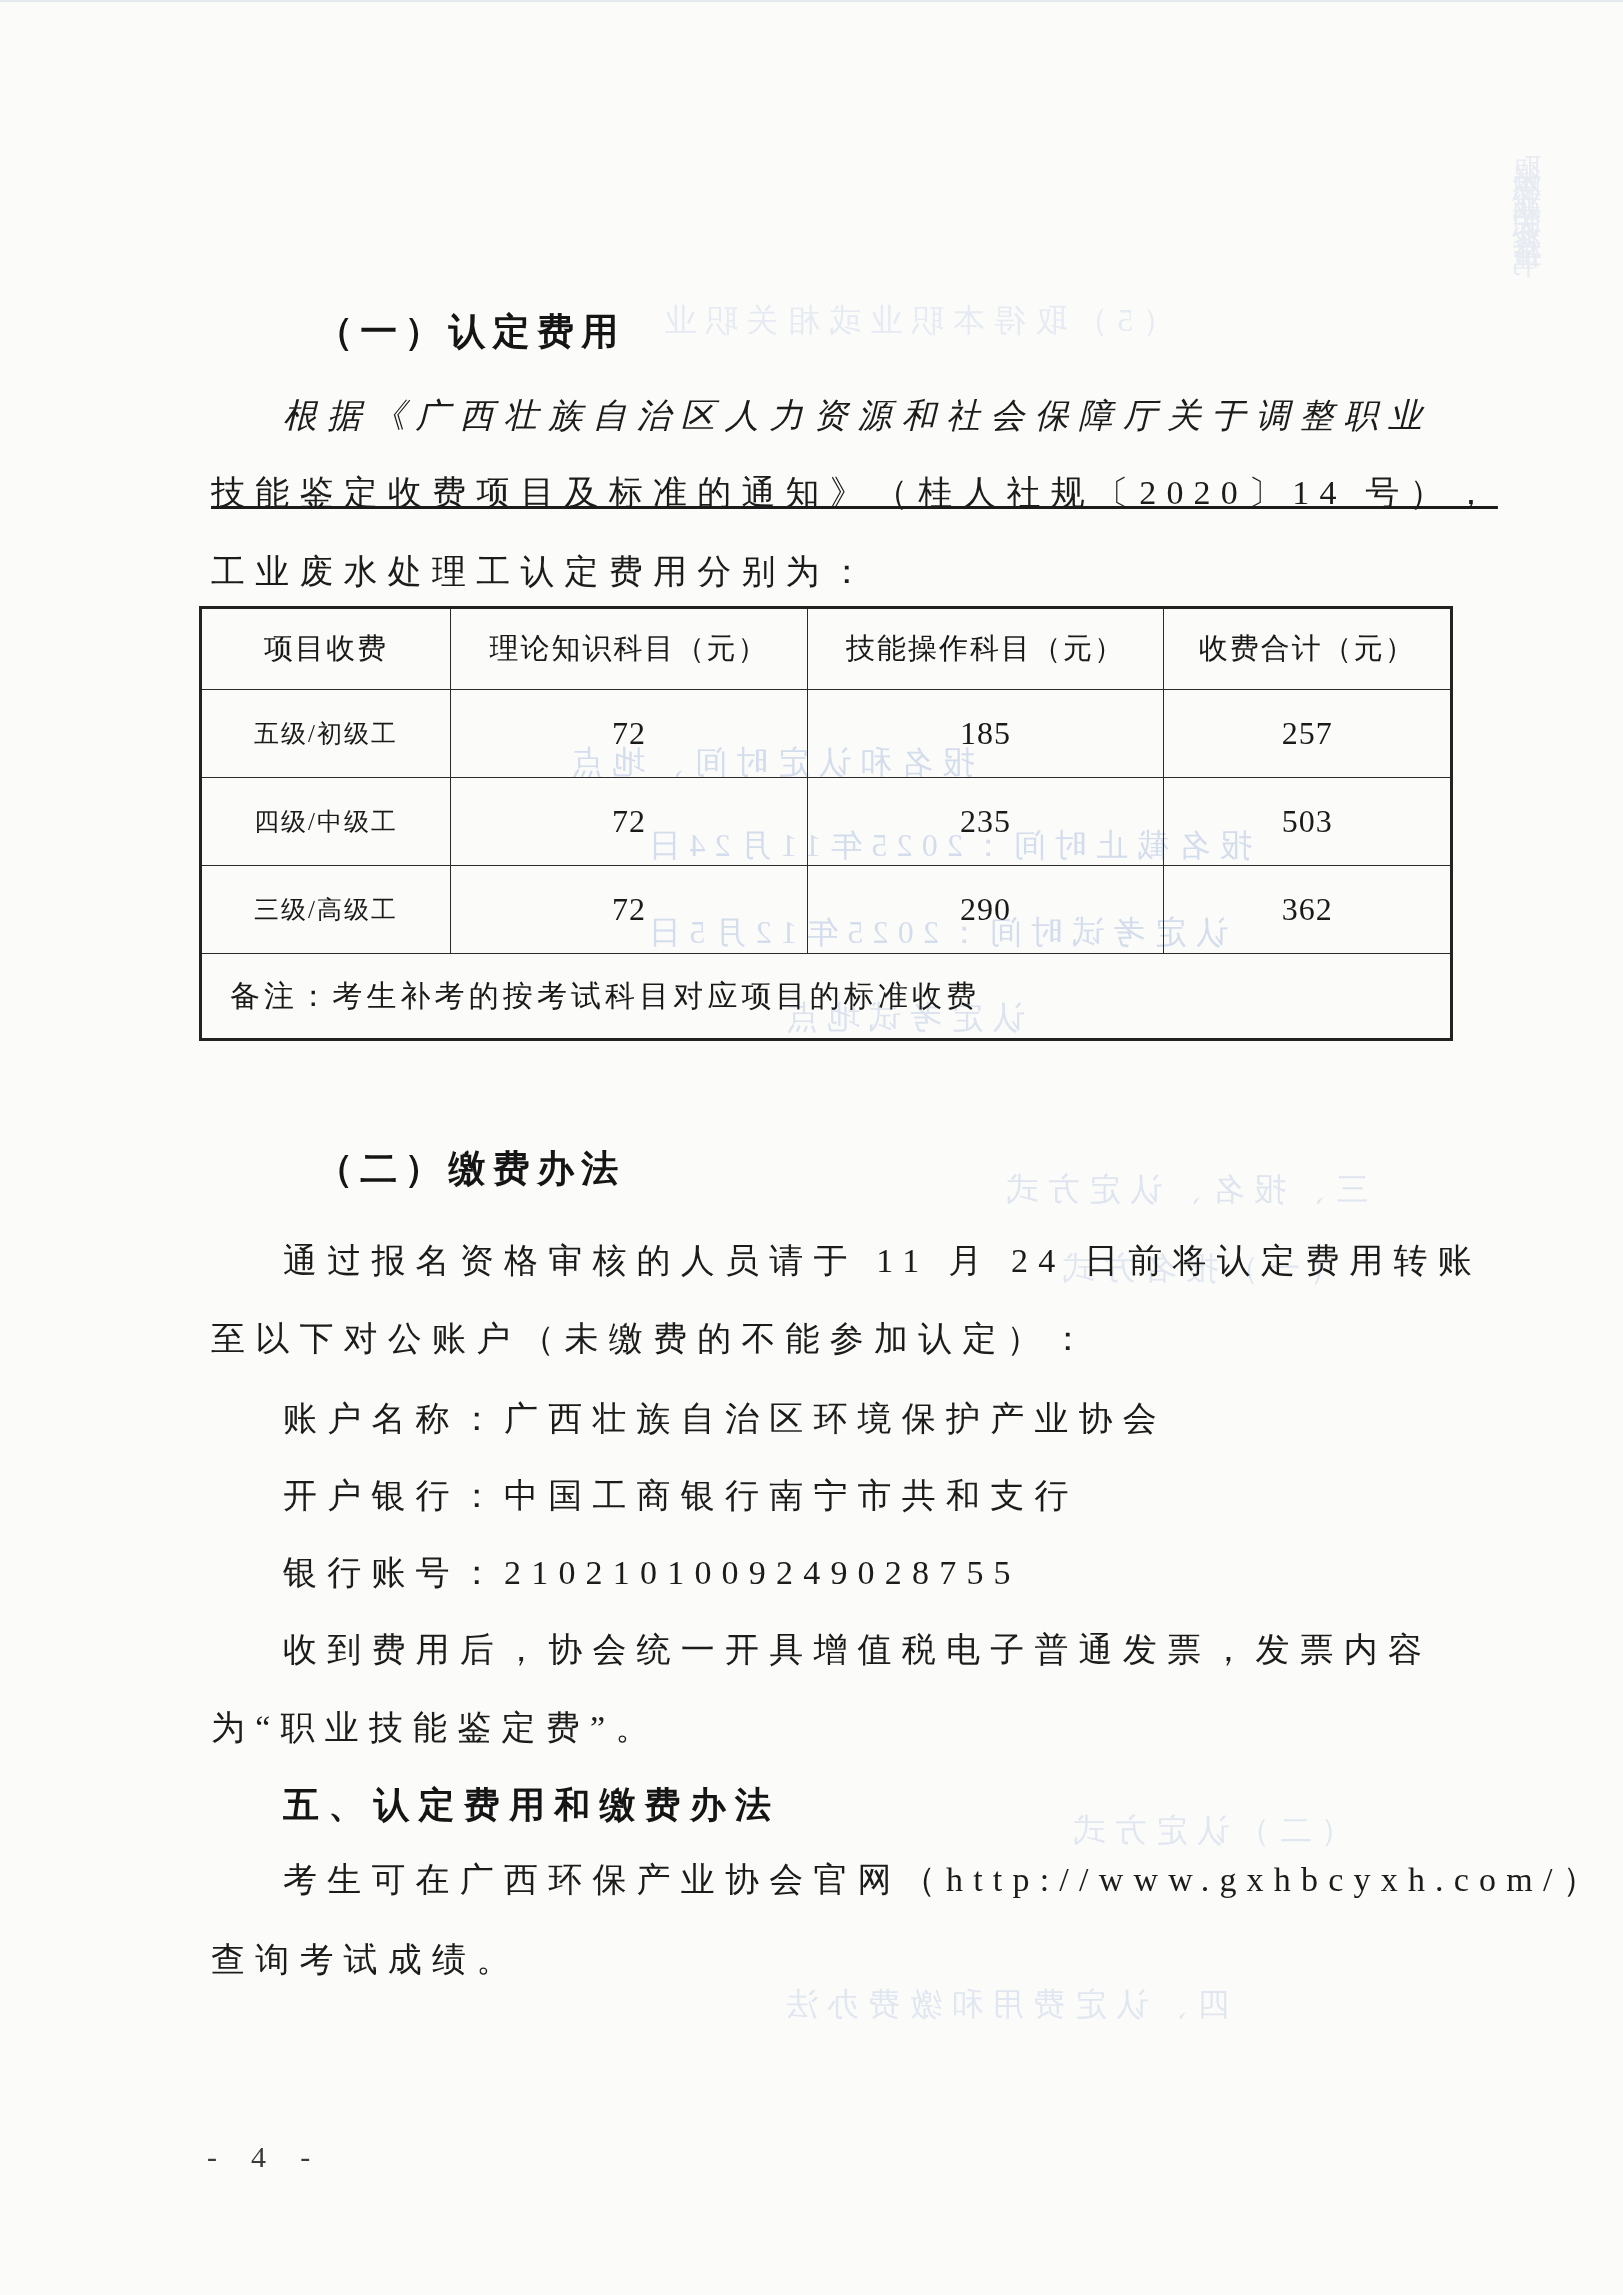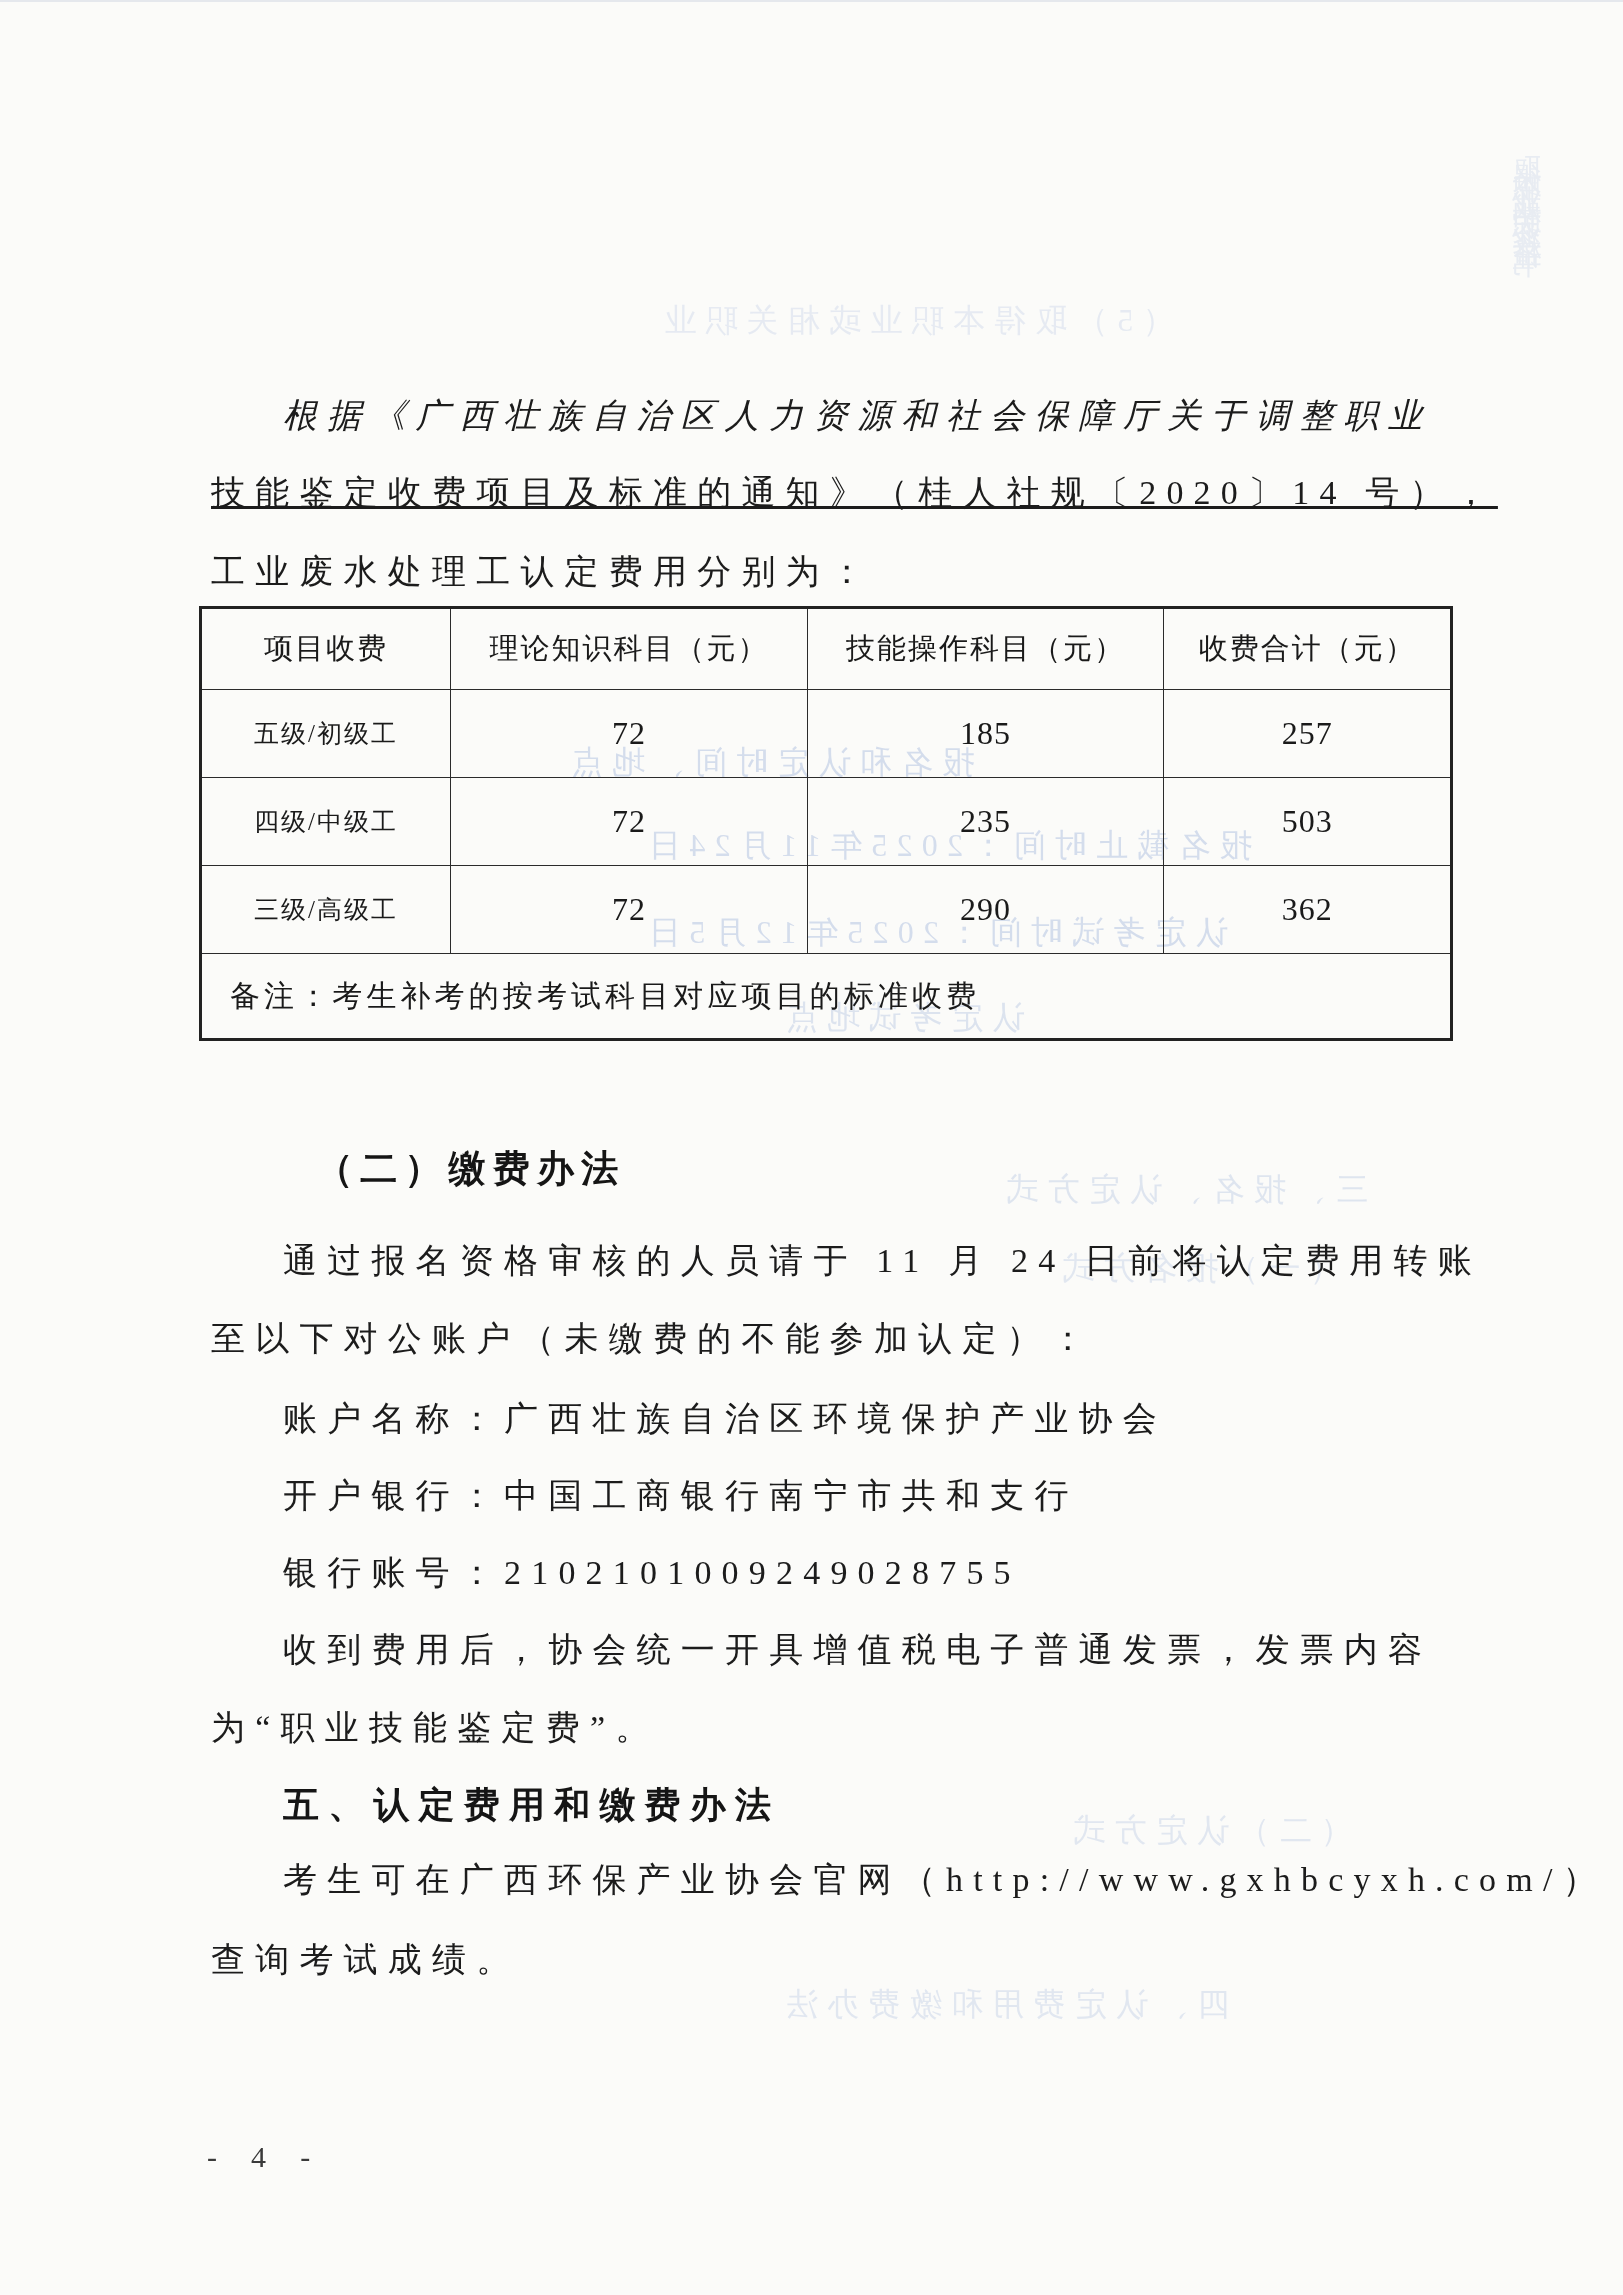--- a/index.html
+++ b/index.html
@@ -88,20 +88,21 @@
   <div class="bleed vert" style="left:1506px; top:133px; height:767px; opacity:0.14;">取得本职业或相关职业资格证书</div>
   <div class="bleed" style="left:562px; top:741px; opacity:0.30;">报名和认定时间、地点</div>
   <div class="bleed" style="left:639px; top:824px; opacity:0.30;">报名截止时间：2025年11月24日</div>
   <div class="bleed" style="left:639px; top:911px; opacity:0.30;">认定考试时间：2025年12月5日</div>
   <div class="bleed" style="left:777px; top:996px; opacity:0.24;">认定考试地点</div>
   <div class="bleed" style="left:997px; top:1168px; opacity:0.22;">三、报名、认定方式</div>
   <div class="bleed" style="left:1053px; top:1247px; opacity:0.20;">（一）报名方式</div>
   <div class="bleed" style="left:1064px; top:1809px; opacity:0.20;">（二）认定方式</div>
   <div class="bleed" style="left:777px; top:1983px; opacity:0.20;">四、认定费用和缴费办法</div>
 
+  <div class="heading-kai" style="left:316px; top:307px;">（一）认定费用</div>
 
   <div class="line" style="left:283px; top:395px;font-style:italic;">根据《广西壮族自治区人力资源和社会保障厅关于调整职业</div>
   <div class="line" style="left:211px; top:472px;text-decoration:underline;">技能鉴定收费项目及标准的通知》（桂人社规〔2020〕14 号），</div>
   <div class="line" style="left:211px; top:551px;">工业废水处理工认定费用分别为：</div>
 
   <div class="fee-table-wrap">
     <table class="fee">
       <colgroup>
         <col style="width:20%">
           <col style="width:28.5%">

